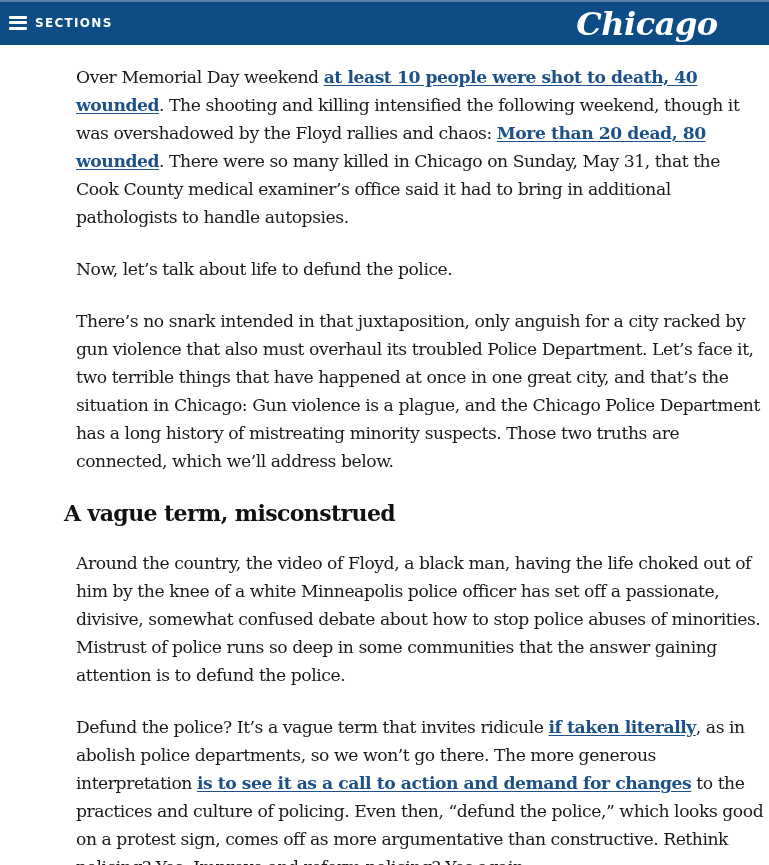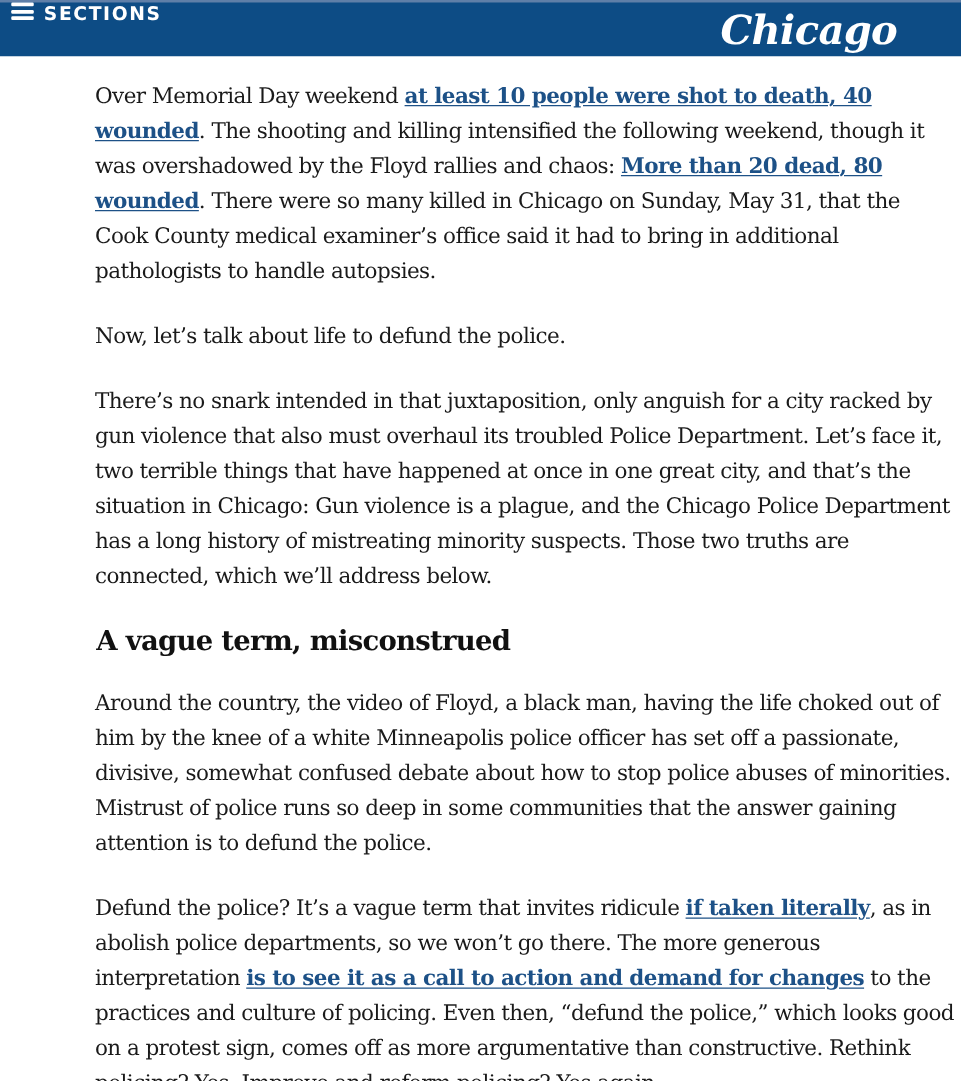--- a/index.html
+++ b/index.html
@@ -2,23 +2,23 @@
 <html><head>
   <meta charset="utf-8">
   <style>
     html, body { margin: 0; padding: 0; background: #ffffff; }
     body { width: 769px; height: 865px; overflow: hidden; position: relative; }
     .topbar {
       position: absolute; left: 0; top: 0; width: 769px; height: 45px;
       background: #0d4c85; border-top: 2px solid #5f7fa8; box-sizing: border-box;
     }
     .nav-btn {
-      position: absolute; top: 0; height: 41px; display: flex; align-items: flex-start;
+      position: absolute; top: 0; height: 41px; display: flex; align-items: center;
       color: #ffffff; font-family: "DejaVu Sans", sans-serif; font-weight: bold;
-      font-size: 15px; letter-spacing: 1.3px; cursor: pointer;
+      font-size: 12px; letter-spacing: 1.3px; cursor: pointer;
     }
     .sections { left: 9px; }
     .search { left: 118px; }
     .hamburger { width: 18px; height: 14px; margin-right: 8px; position: relative; }
     .hamburger span { position: absolute; left: 0; width: 18px; height: 3px; background: #fff; border-radius: 1px; }
     .hamburger span:nth-child(1) { top: 0; }
     .hamburger span:nth-child(2) { top: 5.5px; }
     .hamburger span:nth-child(3) { top: 11px; }
     .search svg { margin-right: 9px; }
     .logo {
@@ -28,21 +28,21 @@
     }
     .article {
       position: absolute; left: 64px; top: 63px; width: 700px;
       font-family: "DejaVu Serif", serif; font-size: 17.2px; line-height: 28px;
       color: #1a1a1a;
     }
     .article p { margin: 0 0 24px 12px; letter-spacing: -0.45px; }
     .article a { color: #1d5187; font-weight: bold; text-decoration: underline; text-underline-offset: 2px; }
     .article h2 {
       font-family: "DejaVu Serif", serif; font-size: 22px; font-weight: bold;
-      margin: -2px 0 20px 13px; line-height: 32px; color: #111; letter-spacing: -0.6px;
+      margin: -2px 0 20px 0; line-height: 32px; color: #111; letter-spacing: -0.6px;
     }
   </style>
 </head>
 <body>
 
 <div class="topbar">
   <div class="nav-btn sections">
     <div class="hamburger">
         <span></span>
         <span></span>

